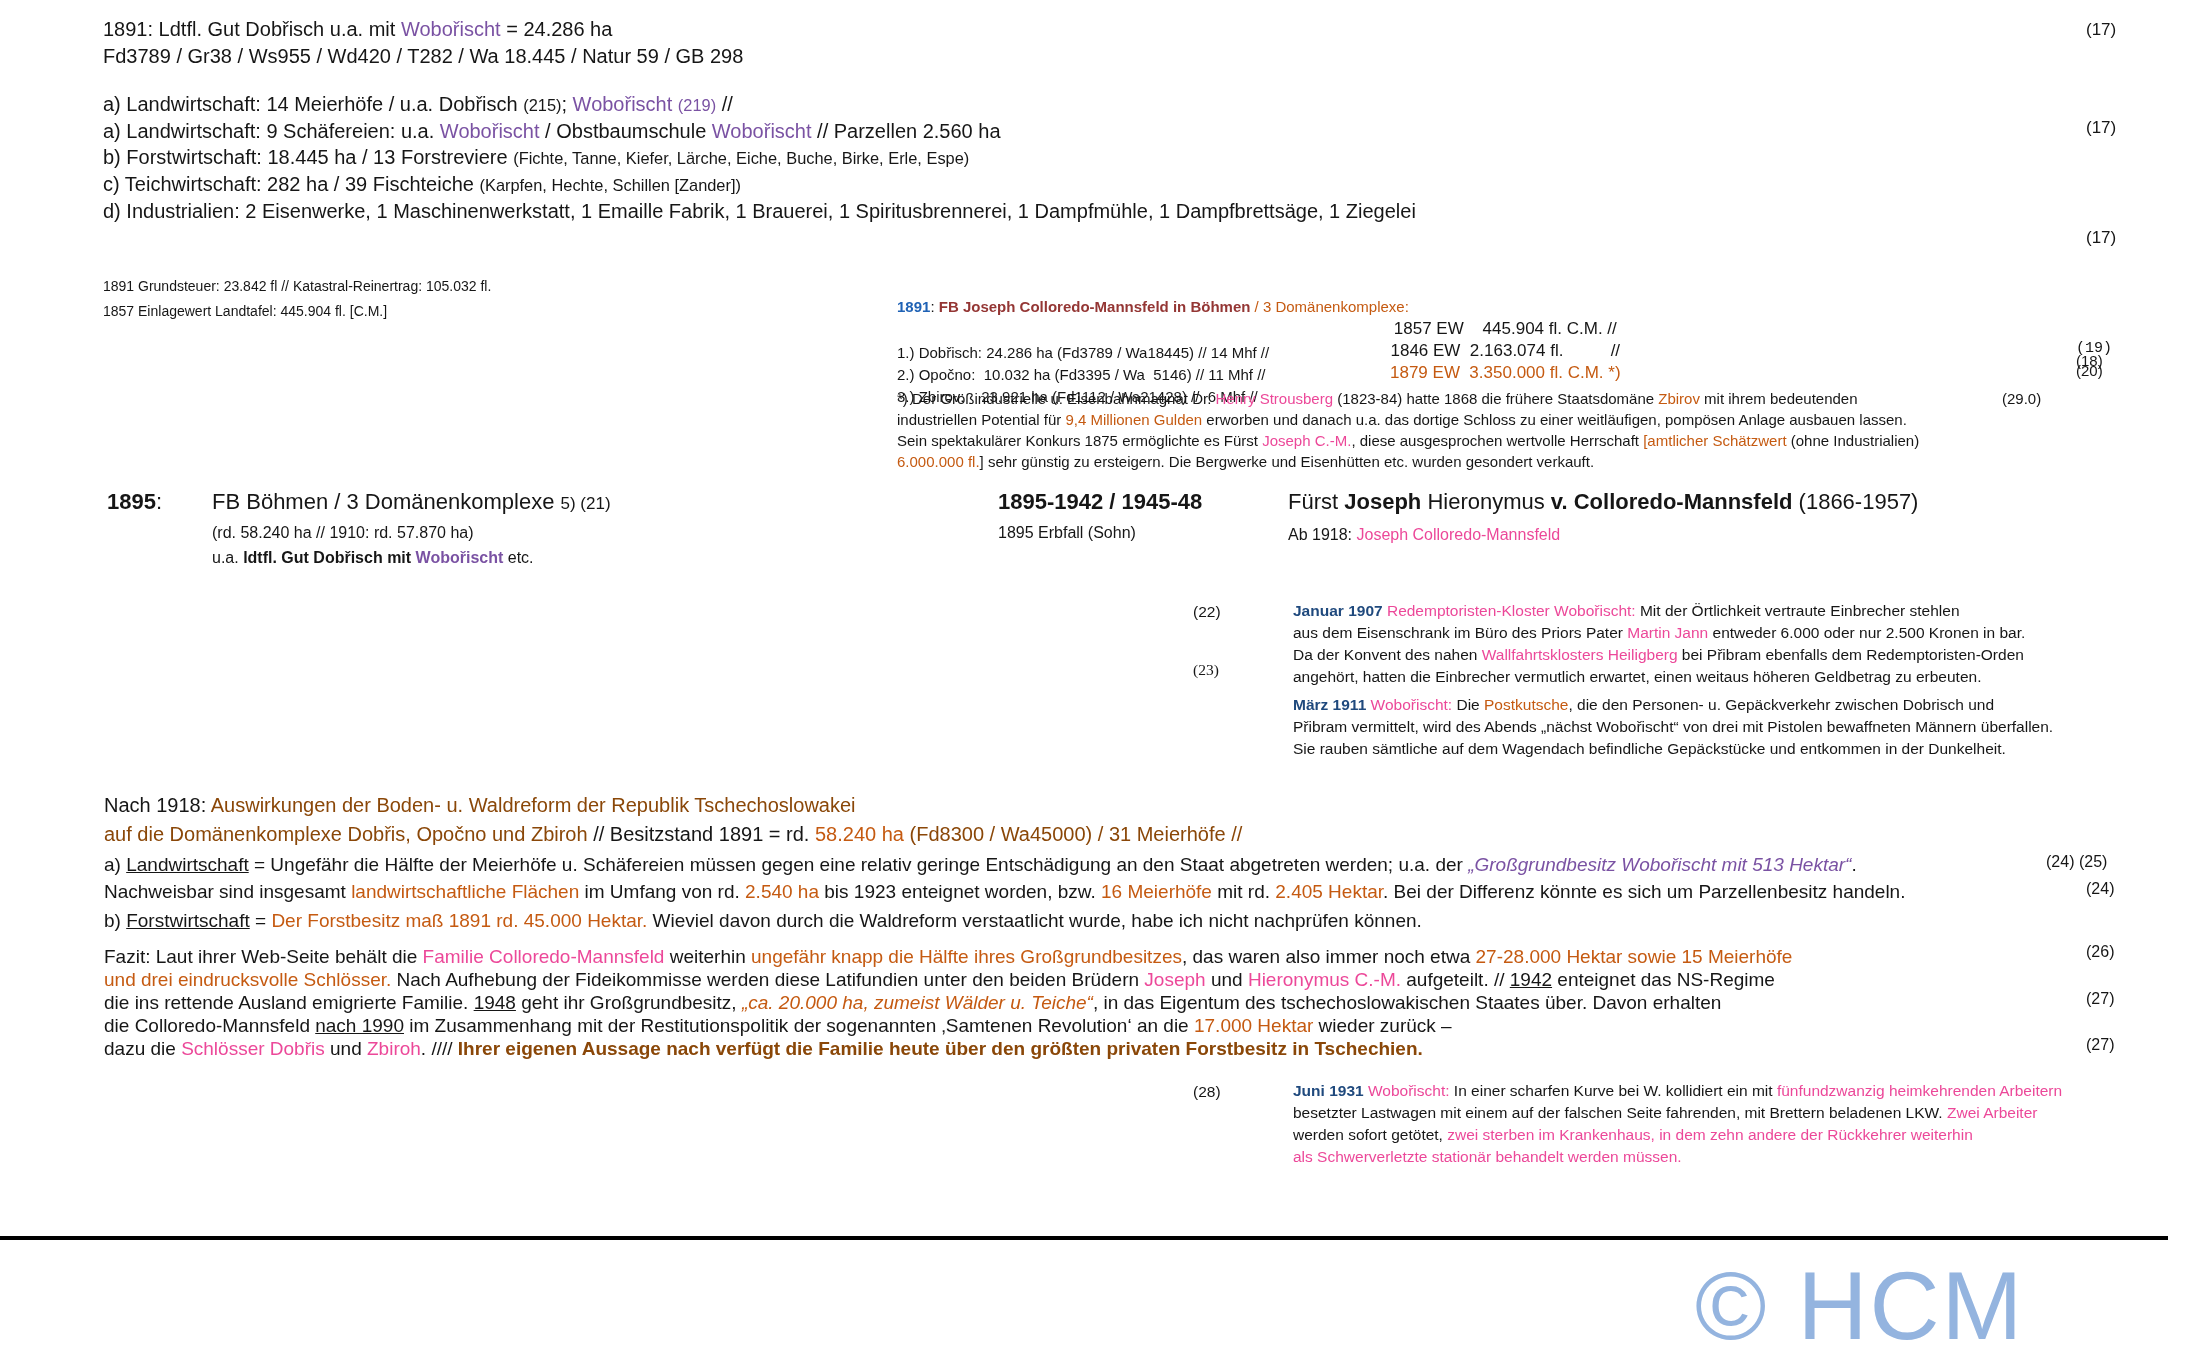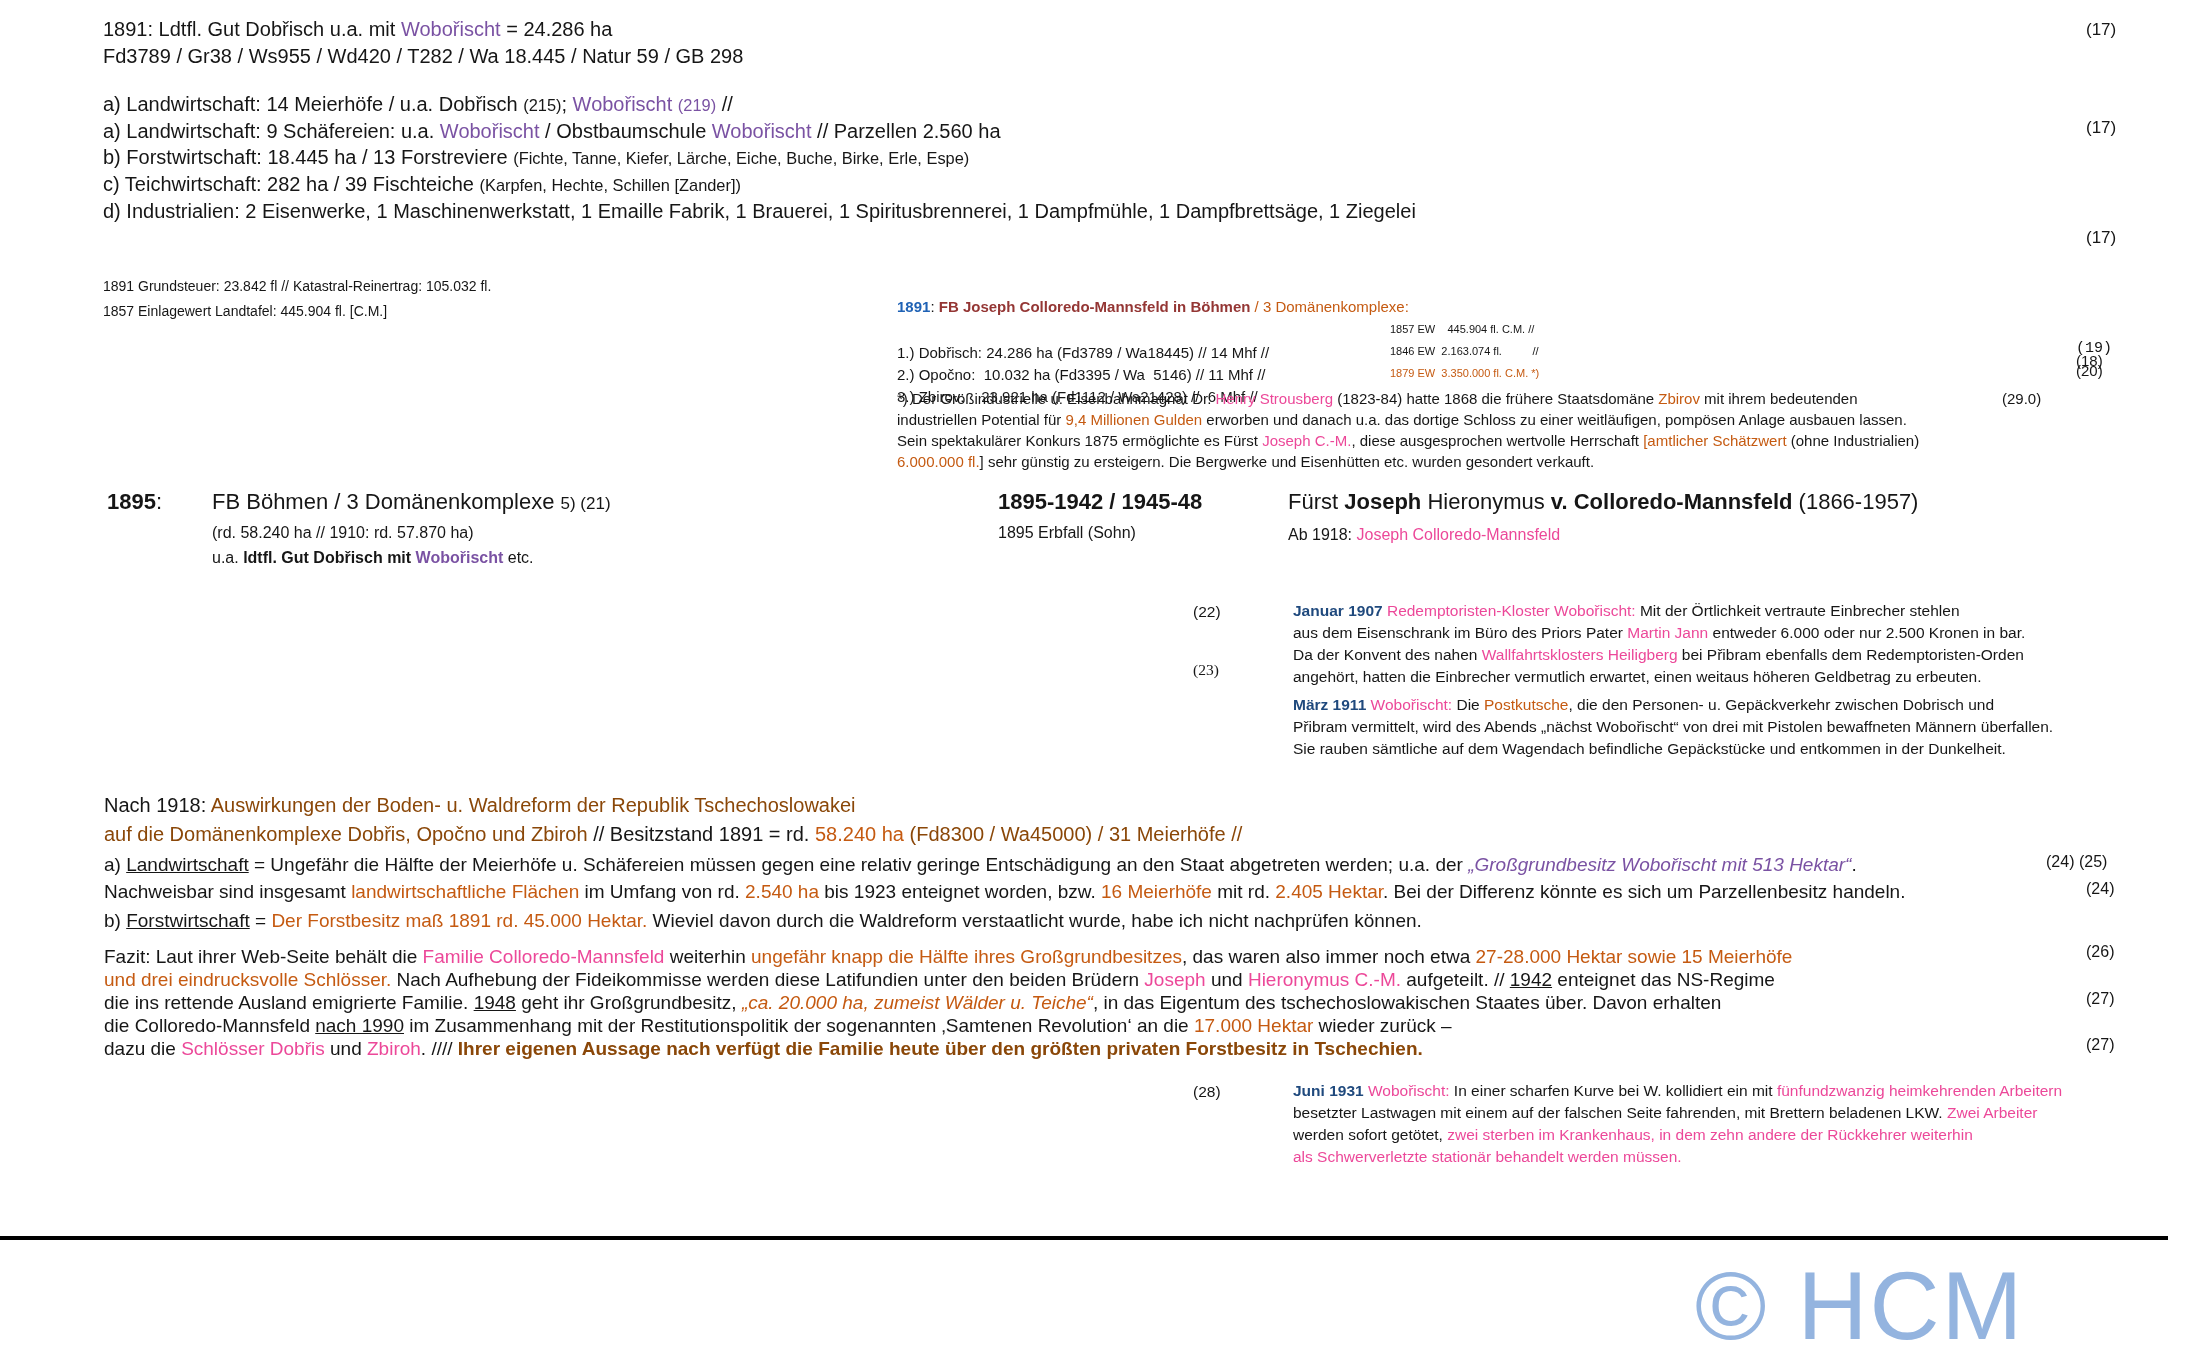--- a/index.html
+++ b/index.html
@@ -40,21 +40,21 @@
 <div class="page">
 
   <div class="tblock" style="left:103px;top:16px;font-size:20px;line-height:27px;"><div class="line"><span>1891: Ldtfl. Gut Dobřisch u.a. mit </span><span class="purple">Wobořischt</span><span> = 24.286 ha</span></div><div class="line"><span>Fd3789 / Gr38 / Ws955 / Wd420 / T282 / Wa 18.445 / Natur 59 / GB 298</span></div></div>
 
   <div class="tblock" style="left:103px;top:91px;font-size:20px;line-height:26px;"><div class="line"><span>a) Landwirtschaft: 14 Meierhöfe / u.a. Dobřisch </span><span class="small">(215)</span><span>; </span><span class="purple">Wobořischt </span><span class="small purple">(219)</span><span> //</span></div><div class="line"><span>a) Landwirtschaft: 9 Schäfereien: u.a. </span><span class="purple">Wobořischt</span><span> / Obstbaumschule </span><span class="purple">Wobořischt</span><span> // Parzellen 2.560 ha</span></div><div class="line"><span>b) Forstwirtschaft: 18.445 ha / 13 Forstreviere </span><span class="small">(Fichte, Tanne, Kiefer, Lärche, Eiche, Buche, Birke, Erle, Espe)</span></div><div class="line"><span>c) Teichwirtschaft: 282 ha / 39 Fischteiche </span><span class="small">(Karpfen, Hechte, Schillen [Zander])</span></div><div class="line"><span>d) Industrialien: 2 Eisenwerke, 1 Maschinenwerkstatt, 1 Emaille Fabrik, 1 Brauerei, 1 Spiritusbrennerei, 1 Dampfmühle, 1 Dampfbrettsäge, 1 Ziegelei</span></div></div>
 
   <div class="tblock" style="left:103px;top:230px;font-size:14px;line-height:25px;margin-top:44px;"><div class="line"><span>1891 Grundsteuer: 23.842 fl // Katastral-Reinertrag: 105.032 fl.</span></div><div class="line"><span>1857 Einlagewert Landtafel: 445.904 fl. [C.M.]</span></div></div>
 
   <div class="tblock" style="left:897px;top:296px;font-size:15px;line-height:22px;"><div class="line"><span class="blue bold">1891</span><span>: </span><span class="darkred bold">FB Joseph Colloredo-Mannsfeld in Böhmen</span><span class="orange"> / 3 Domänenkomplexe:</span></div></div>
   <div class="tblock" style="left:897px;top:318px;font-size:15px;line-height:22px;margin-top:24px;"><div class="line"><span>1.) Dobřisch: 24.286 ha (Fd3789 / Wa18445) // 14 Mhf //</span></div><div class="line"><span>2.) Opočno:  10.032 ha (Fd3395 / Wa  5146) // 11 Mhf //</span></div><div class="line"><span>3.) Zbirov:    23.921 ha (Fd1112 / Wa21428) //  6 Mhf //</span></div></div>
-  <div class="tblock" style="left:1390px;top:318px;font-size:11px;line-height:22px;"><div class="line"><span>1857 EW    445.904 fl. C.M. //</span></div><div class="line"><span>1846 EW  2.163.074 fl.          //</span></div><div class="line"><span class="orange">1879 EW  3.350.000 fl. C.M. *)</span></div></div>
+  <div class="tblock" style="left:1390px;top:318px;font-size:17px;line-height:22px;text-align:center;"><div class="line"><span>1857 EW    445.904 fl. C.M. //</span></div><div class="line"><span>1846 EW  2.163.074 fl.          //</span></div><div class="line"><span class="orange">1879 EW  3.350.000 fl. C.M. *)</span></div></div>
 
   <div class="tblock" style="left:897px;top:388px;font-size:15px;line-height:21px;"><div class="line"><span>*) Der Großindustrielle u. Eisenbahnmagnat Dr. </span><span class="steel">Henry Strousberg</span><span> (1823-84) hatte 1868 die frühere Staatsdomäne </span><span class="orange">Zbirov</span><span> mit ihrem bedeutenden</span></div><div class="line"><span>industriellen Potential für </span><span class="orange">9,4 Millionen Gulden</span><span> erworben und danach u.a. das dortige Schloss zu einer weitläufigen, pompösen Anlage ausbauen lassen.</span></div><div class="line"><span>Sein spektakulärer Konkurs 1875 ermöglichte es Fürst </span><span class="steel">Joseph C.-M.</span><span>, diese ausgesprochen wertvolle Herrschaft </span><span class="orange">[amtlicher Schätzwert</span><span> (ohne Industrialien)</span></div><div class="line"><span class="orange">6.000.000 fl.</span><span>] sehr günstig zu ersteigern. Die Bergwerke und Eisenhütten etc. wurden gesondert verkauft.</span></div></div>
 
   <div class="tblock" style="left:107px;top:488px;font-size:22px;line-height:28px;"><div class="line"><span class="bold">1895</span><span>:</span></div></div>
   <div class="tblock" style="left:212px;top:488px;font-size:22px;line-height:28px;"><div class="line"><span>FB Böhmen / 3 Domänenkomplexe </span><span class="fs17">5) (21)</span></div></div>
   <div class="tblock" style="left:212px;top:520px;font-size:16px;line-height:25px;"><div class="line"><span>(rd. 58.240 ha // 1910: rd. 57.870 ha)</span></div><div class="line"><span>u.a. </span><span class="bold">ldtfl. Gut Dobřisch mit </span><span class="bold purple">Wobořischt</span><span> etc.</span></div></div>
 
   <div class="tblock" style="left:998px;top:488px;font-size:22px;line-height:28px;"><div class="line"><span class="bold">1895-1942 / 1945-48</span></div></div>
   <div class="tblock" style="left:998px;top:520px;font-size:16px;line-height:25px;"><div class="line"><span>1895 Erbfall (Sohn)</span></div></div>
 

